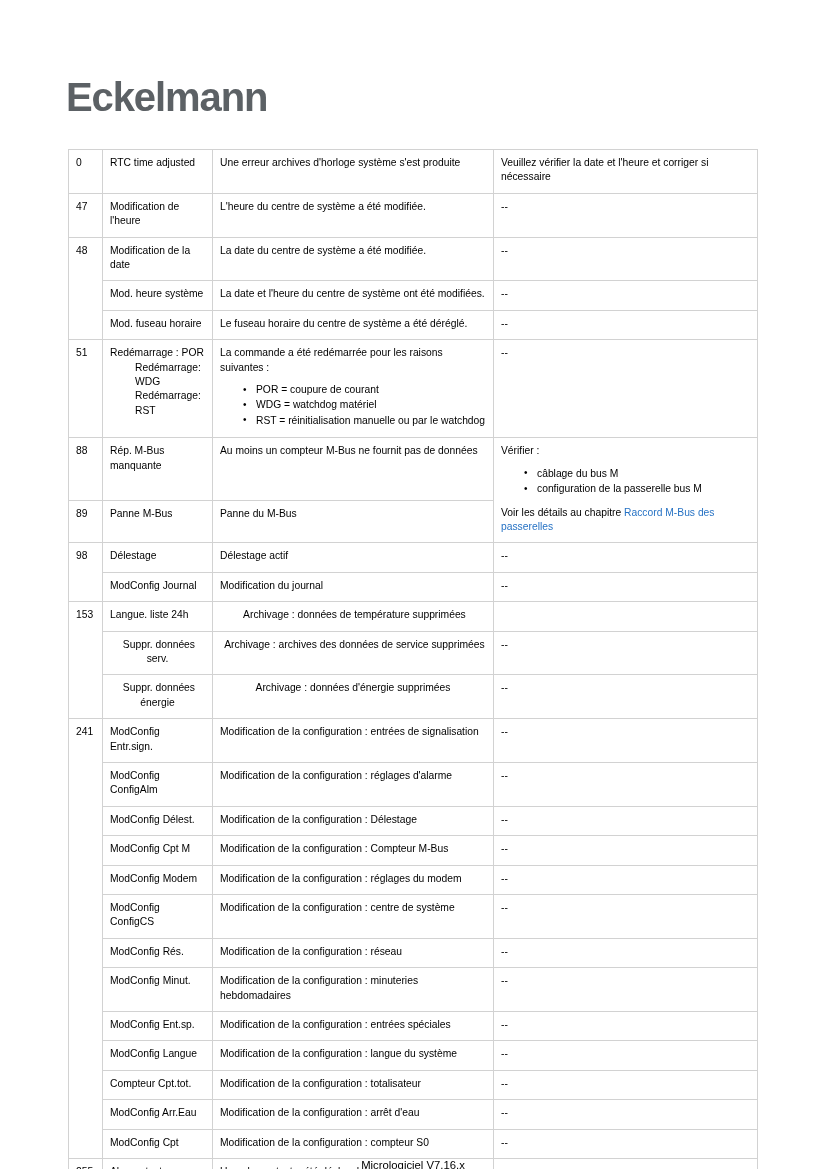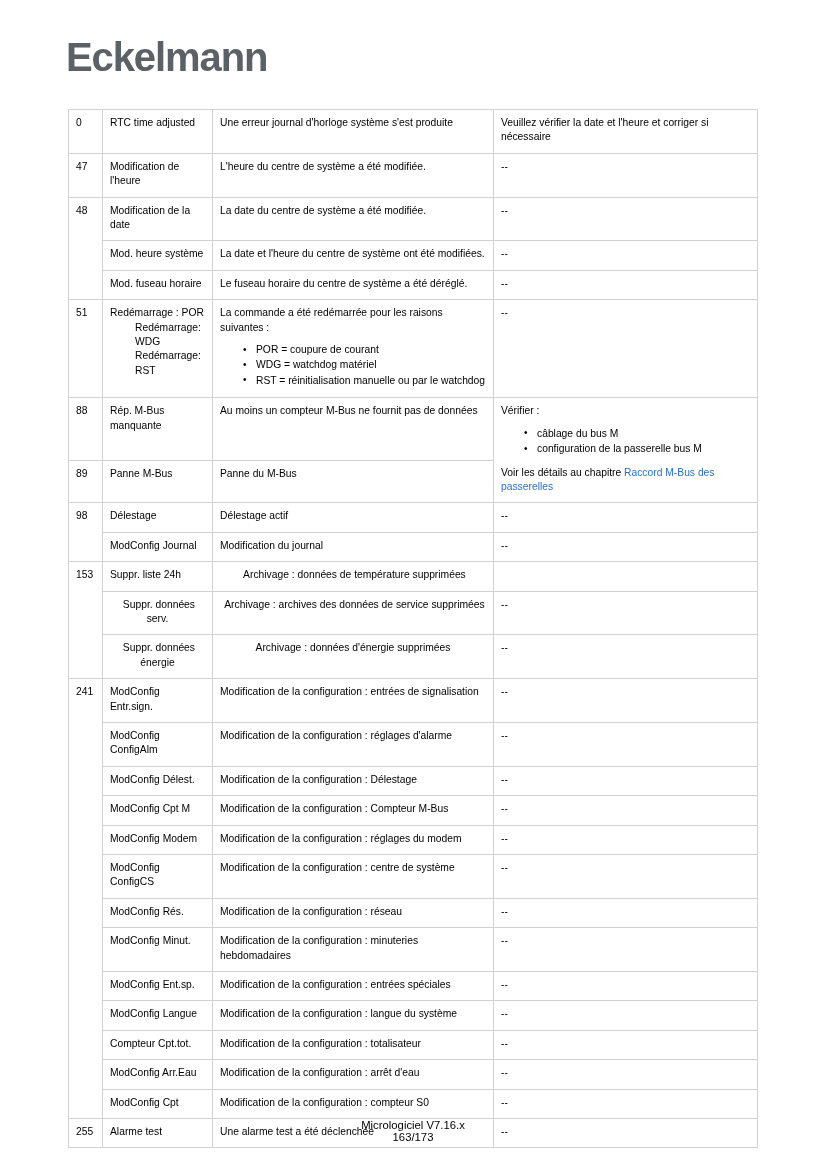--- a/index.html
+++ b/index.html
@@ -13,20 +13,21 @@
     font-family: "Liberation Sans", sans-serif;
     color: #000000;
     position: relative;
     overflow: hidden;
   }
   .page {
     position: relative;
     width: 827px;
     height: 1115px;
     box-sizing: border-box;
+    margin-top: 40px;
   }
   
   .header {
     position: absolute;
     left: 66px;
     top: 34px;
   }
   .logo {
     font-family: "Liberation Sans", sans-serif;
     font-weight: bold;
@@ -133,21 +134,21 @@
         <col class="c-id">
           <col class="c-name">
           <col class="c-desc">
           <col class="c-note">
       </colgroup>
       <tbody>
 
         <tr>
           <td class="id-cell">0</td>
           <td class="name-cell">RTC time adjusted</td>
-          <td class="desc-cell">Une erreur journal d'horloge système s'est produite</td>
+          <td class="desc-cell">Une erreur archives d'horloge système s'est produite</td>
           <td class="note-cell">Veuillez vérifier la date et l'heure et corriger si nécessaire</td>
         </tr>
 
         <tr>
           <td class="id-cell">47</td>
           <td class="name-cell">Modification de l'heure</td>
           <td class="desc-cell">L'heure du centre de système a été modifiée.</td>
           <td class="note-cell">--</td>
         </tr>
 
@@ -212,21 +213,21 @@
           <td class="note-cell">--</td>
         </tr>
         <tr>
           <td class="name-cell">ModConfig Journal</td>
           <td class="desc-cell">Modification du journal</td>
           <td class="note-cell">--</td>
         </tr>
 
         <tr>
           <td class="id-cell" rowspan="3">153</td>
-          <td class="name-cell">Suppr. liste 24h</td>
+          <td class="name-cell">Langue. liste 24h</td>
           <td class="desc-cell nbsp-lead"> Archivage : données de température supprimées</td>
           <td class="note-cell"></td>
         </tr>
         <tr>
           <td class="name-cell nbsp-lead"> Suppr. données serv.</td>
           <td class="desc-cell nbsp-lead"> Archivage : archives des données de service supprimées</td>
           <td class="note-cell">--</td>
         </tr>
         <tr>
           <td class="name-cell nbsp-lead"> Suppr. données énergie</td>

